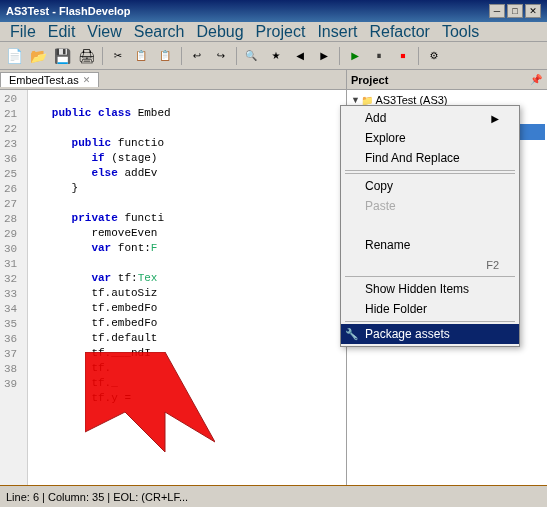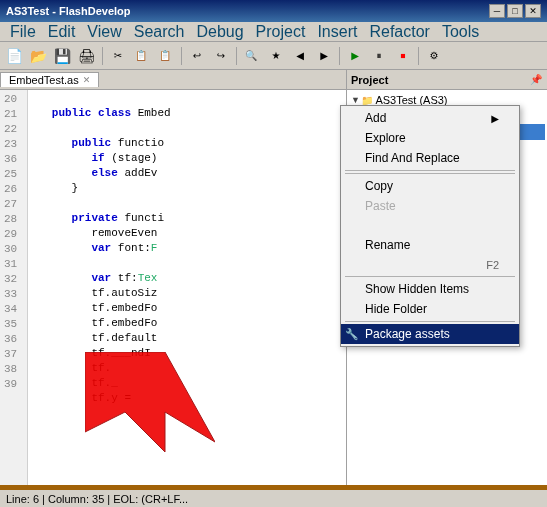--- a/index.html
+++ b/index.html
@@ -190,21 +190,21 @@
     }
     .tree-item.selected { background: #3a7dce; color: white; }
     .tree-icon { margin-right: 2px; font-size: 10px; }
     .folder-icon { color: #e8a000; }
     .expand-icon { color: #444; font-size: 9px; margin-right: 1px; }
 
     
     .status-bar {
       background: #d4d0c8;
       height: 22px;
-      border-top: 5px solid #a16207;
+      border-top: 1px solid #a16207;
       display: flex;
       align-items: center;
       padding: 0 6px;
       font-size: 11px;
       position: absolute;
       bottom: 0;
       left: 0;
       right: 0;
     }
 

